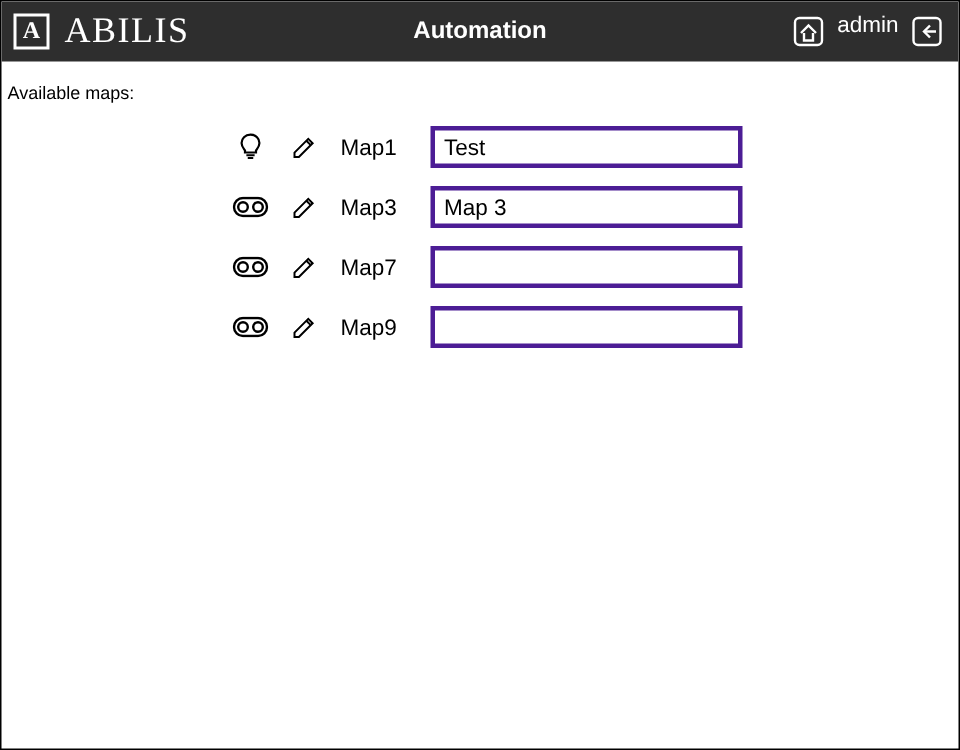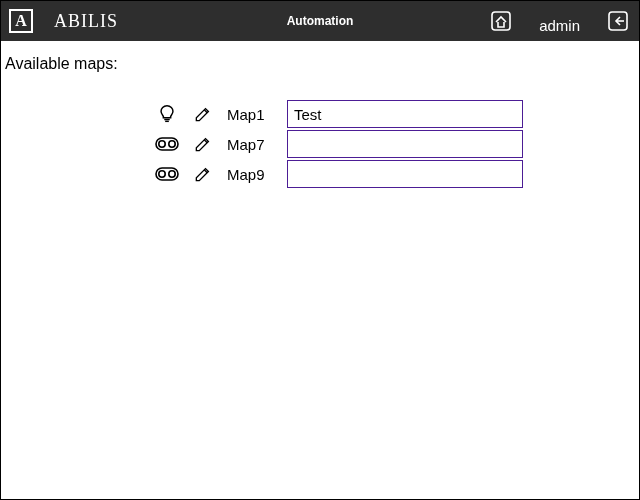--- a/index.html
+++ b/index.html
@@ -30,60 +30,61 @@
     height: 24px;
     border: 2px solid #fff;
     display: flex;
     align-items: center;
     justify-content: center;
     font-weight: bold;
     font-size: 16px;
     font-family: Georgia, serif;
   }
   .logo-text {
-    font-size: 18px;
+    font-size: 24px;
     letter-spacing: 1px;
     font-family: Georgia, "Times New Roman", serif;
-    margin-left: 19px;
+    margin-left: 8px;
   }
   .page-title {
     position: absolute;
     left: 50%;
     transform: translateX(-50%);
-    font-size: 12px;
+    font-size: 16px;
     font-weight: 600;
   }
   .header-right {
     margin-left: auto;
     display: flex;
-    align-items: flex-end;
-    gap: 25px;
+    align-items: flex-start;
+    gap: 6px;
   }
   .hdr-icon {
     width: 26px;
     height: 26px;
     display: flex;
     align-items: center;
     justify-content: center;
     cursor: pointer;
   }
   .hdr-icon svg { stroke: #fff; fill: none; }
   .user-label {
     font-size: 15px;
   }
   .content {
     padding: 14px 8px 8px 4px;
   }
   .section-label {
-    font-size: 16px;
-    margin-bottom: 26px;
+    font-size: 12px;
+    margin-bottom: 14px;
   }
   .maps {
     display: flex;
     flex-direction: column;
+    gap: 10px;
     padding-left: 150px;
   }
   .map-row {
     display: flex;
     align-items: center;
     gap: 12px;
     height: 30px;
   }
   .row-icon {
     width: 24px;
@@ -92,23 +93,23 @@
     align-items: center;
     justify-content: center;
     cursor: pointer;
   }
   .row-icon svg { stroke: #000; fill: none; stroke-width: 1.6; }
   .map-label {
     width: 48px;
     font-size: 15px;
   }
   .map-input {
-    width: 236px;
+    width: 208px;
     height: 28px;
-    border: 1px solid #4c1d95;
+    border: 3px solid #4c1d95;
     padding: 2px 6px;
     font-size: 15px;
     font-family: inherit;
   }
 </style>
 </head>
 <body>
 
 <div class="header">
   <div class="logo">
@@ -162,34 +163,51 @@
             <circle cx="7" cy="7" r="3.2"></circle>
             <circle cx="17" cy="7" r="3.2"></circle>
           </svg>
         </div>
         <div class="row-icon">
           <svg viewBox="0 0 24 24" width="20" height="20">
             <path d="M4 20 L4 16.5 L15 5.5 L18.5 9 L7.5 20 Z"></path>
             <path d="M13.5 7 L17 10.5"></path>
           </svg>
         </div>
-        <div class="map-label">Map7</div>
-        <input class="map-input" type="text" style="">
+        <div class="map-label">Map3</div>
+        <input class="map-input" type="text" value="Map 3" style="">
       </div>
       <div class="map-row">
         <div class="row-icon">
           <svg viewBox="0 0 24 14" width="24" height="14">
             <rect x="1" y="1" width="22" height="12" rx="6"></rect>
             <circle cx="7" cy="7" r="3.2"></circle>
             <circle cx="17" cy="7" r="3.2"></circle>
           </svg>
         </div>
         <div class="row-icon">
           <svg viewBox="0 0 24 24" width="20" height="20">
             <path d="M4 20 L4 16.5 L15 5.5 L18.5 9 L7.5 20 Z"></path>
             <path d="M13.5 7 L17 10.5"></path>
           </svg>
         </div>
+        <div class="map-label">Map7</div>
+        <input class="map-input" type="text" style="">
+      </div>
+      <div class="map-row">
+        <div class="row-icon">
+          <svg viewBox="0 0 24 14" width="24" height="14">
+            <rect x="1" y="1" width="22" height="12" rx="6"></rect>
+            <circle cx="7" cy="7" r="3.2"></circle>
+            <circle cx="17" cy="7" r="3.2"></circle>
+          </svg>
+        </div>
+        <div class="row-icon">
+          <svg viewBox="0 0 24 24" width="20" height="20">
+            <path d="M4 20 L4 16.5 L15 5.5 L18.5 9 L7.5 20 Z"></path>
+            <path d="M13.5 7 L17 10.5"></path>
+          </svg>
+        </div>
         <div class="map-label">Map9</div>
         <input class="map-input" type="text" style="">
       </div>
     </div>
 </div>
 
 </body></html>

